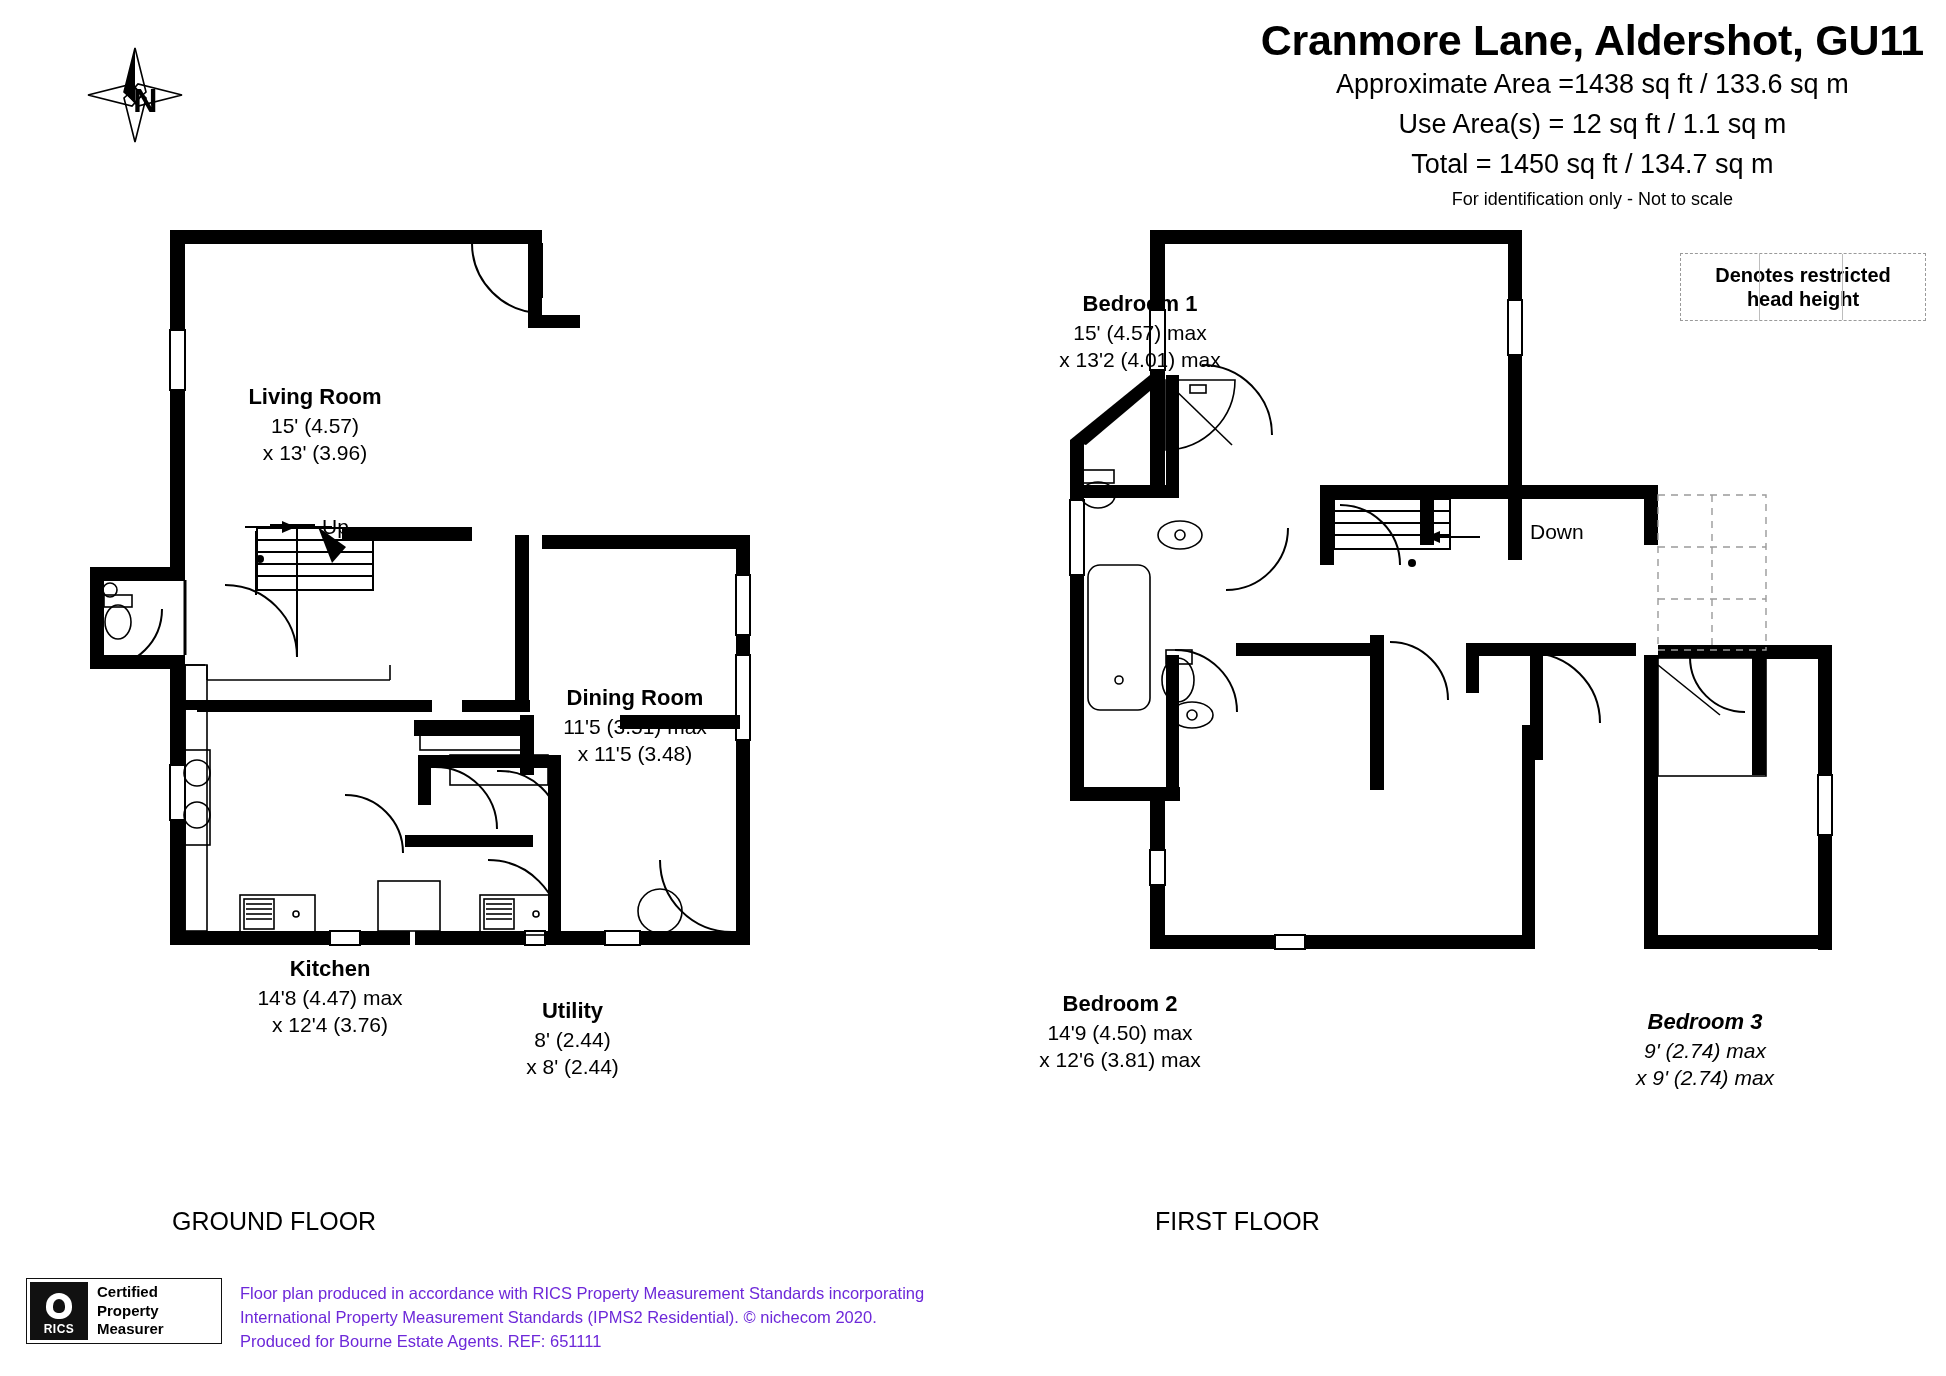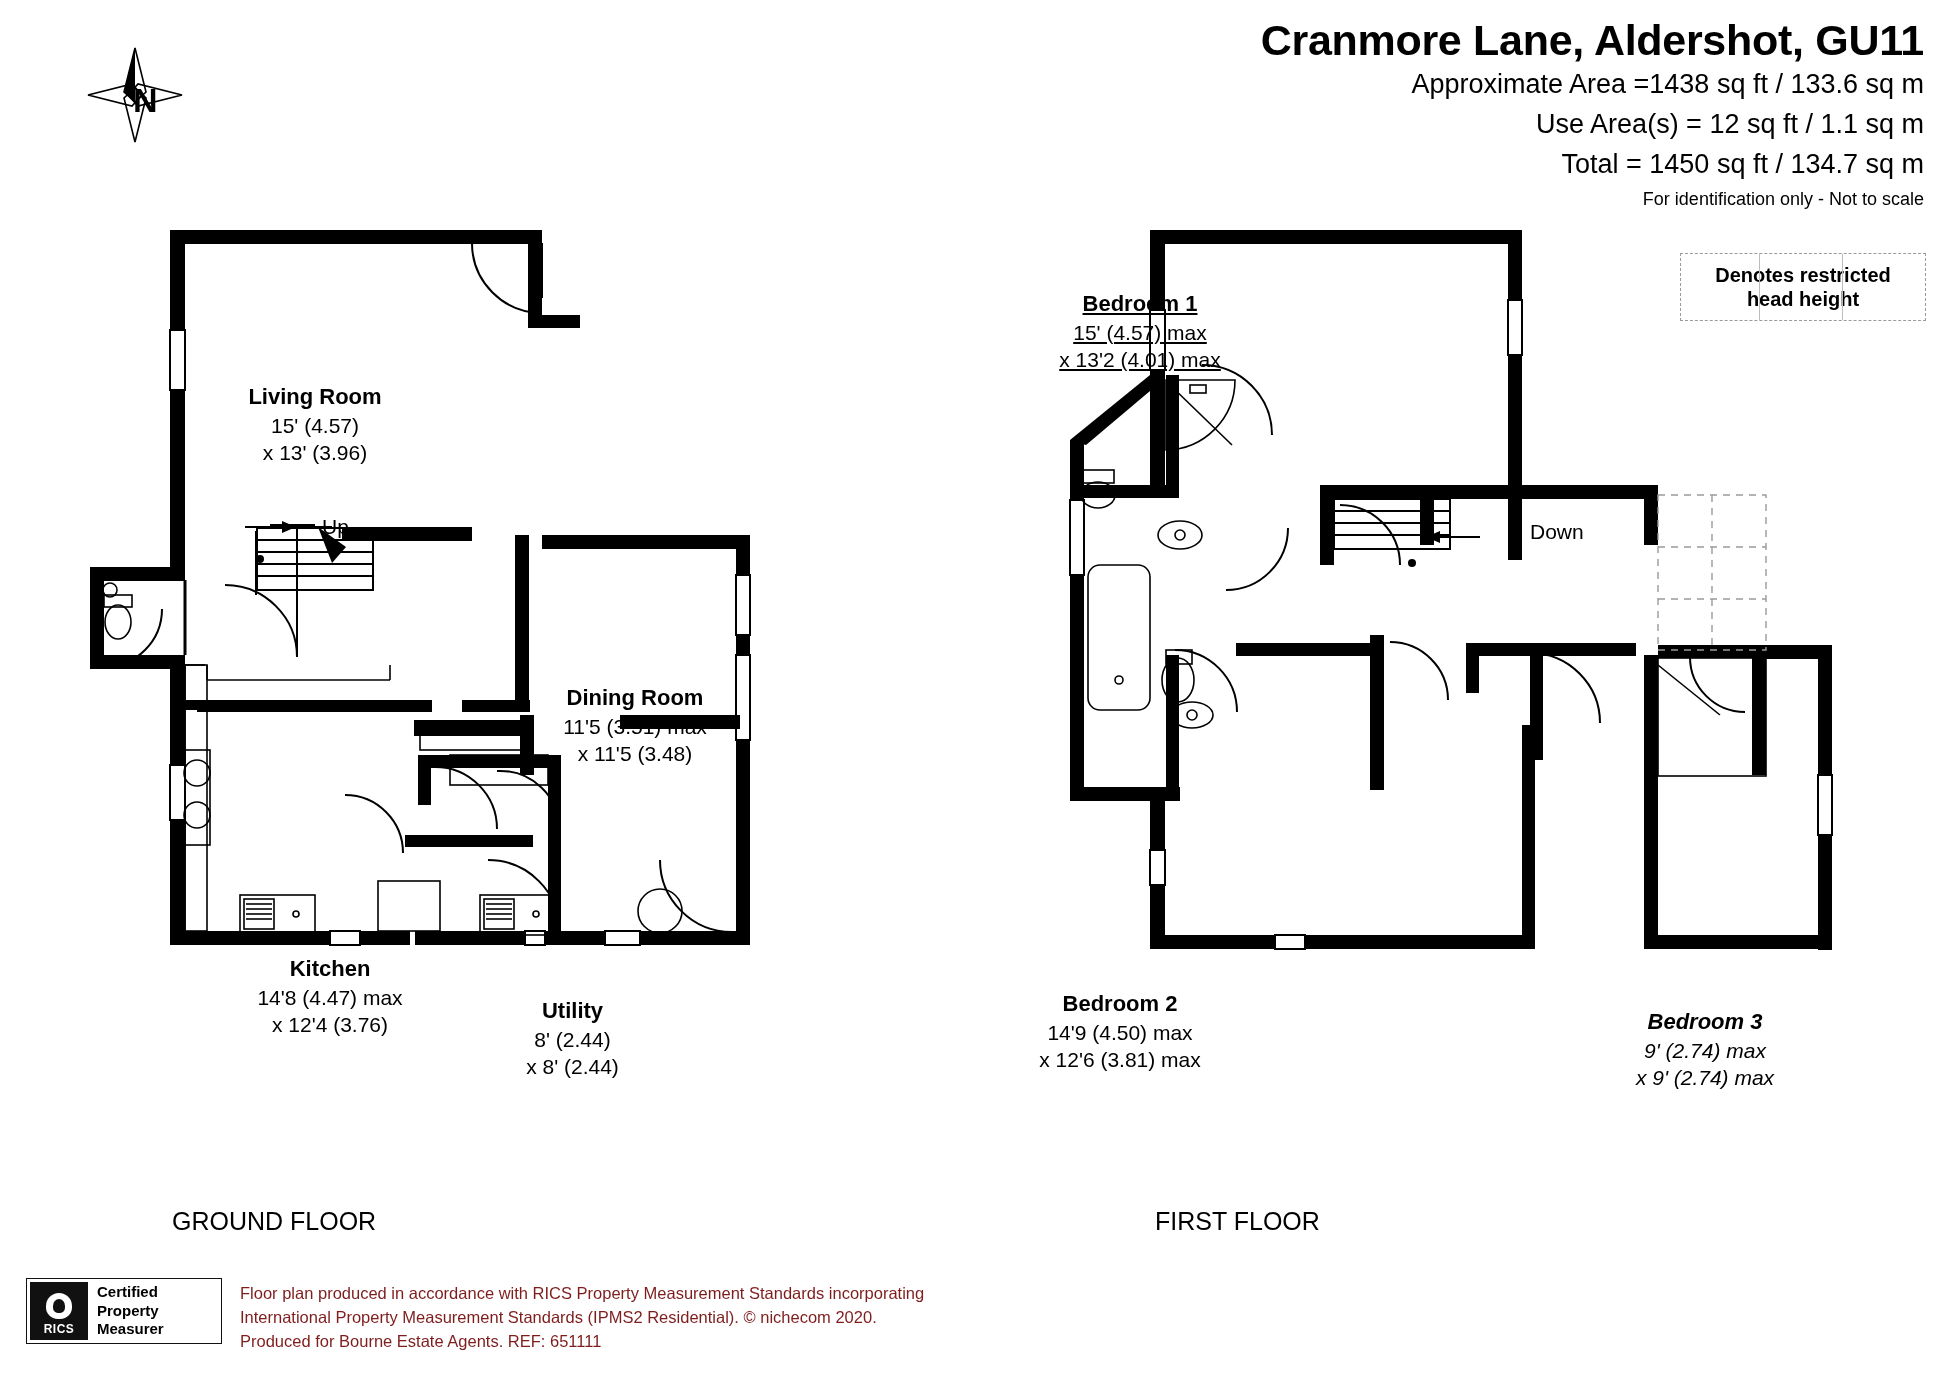--- a/index.html
+++ b/index.html
@@ -6,21 +6,21 @@
   body{
     width:1946px;height:1376px;
     background:#ffffff;
     font-family:"Liberation Sans", sans-serif;
     color:#000000;
     position:relative;
     overflow:hidden;
   }
   .abs{position:absolute;}
   
-  #header{right:22px;top:18px;text-align:right;}
+  #header{right:22px;top:18px;text-align:center;}
   #title{font-size:43px;font-weight:bold;letter-spacing:-0.3px;line-height:1.05;}
   .area-line{font-size:27px;line-height:1.33;margin-top:4px;}
   #notscale{font-size:18px;margin-top:6px;}
   
   #restricted-key{
     left:1680px;top:253px;width:246px;height:68px;
     border:1px dashed #9a9a9a;
     display:flex;align-items:center;justify-content:center;
     box-sizing:border-box;
   }
@@ -55,21 +55,21 @@
   }
   #rics-mark .blob{
     width:26px;height:26px;border-radius:50% 50% 45% 45%;
     background:#fff;margin-bottom:3px;position:relative;
   }
   #rics-mark .blob:after{
     content:"";position:absolute;left:7px;top:6px;width:12px;height:14px;
     background:#111;border-radius:50% 50% 40% 40%;
   }
   #rics-text{font-size:15px;font-weight:bold;line-height:1.25;margin-left:9px;}
-  #disclaimer{position:absolute;left:214px;top:4px;font-size:16.5px;line-height:1.45;color:#7f1d1d;}
+  #disclaimer{position:absolute;left:214px;top:4px;font-size:16.5px;line-height:1.45;color:#6d28d9;}
   
   svg{display:block;}
   .w{fill:#000;}
   .thin{fill:none;stroke:#000;stroke-width:2;}
   .thin1{fill:none;stroke:#000;stroke-width:1.6;}
   .dash{fill:none;stroke:#9a9a9a;stroke-width:1.4;stroke-dasharray:7 6;}
 </style>
 </head>
 <body>
 
@@ -404,21 +404,21 @@
     <rect x="150" y="190" width="16" height="8" fill="none"></rect>
   </g>
 
   <g class="thin1">
     <rect x="618" y="463" width="108" height="118" fill="none"></rect>
     <line x1="618" y1="470" x2="680" y2="520"></line>
   </g>
 </svg>
 </div>
 
-<div class="abs room" style="left:1000px;top:290px;width:280px;text-decoration:underline;">
+<div class="abs room" style="left:1000px;top:290px;width:280px;">
   <div class="rname">Bedroom 1</div>
   <div class="rdim">15' (4.57) max</div>
   <div class="rdim">x 13'2 (4.01) max</div>
 </div>
 <div class="abs room" style="left:980px;top:990px;width:280px;">
   <div class="rname">Bedroom 2</div>
   <div class="rdim">14'9 (4.50) max</div>
   <div class="rdim">x 12'6 (3.81) max</div>
 </div>
 <div class="abs room" style="left:1580px;top:1008px;width:250px;font-style:italic;">

